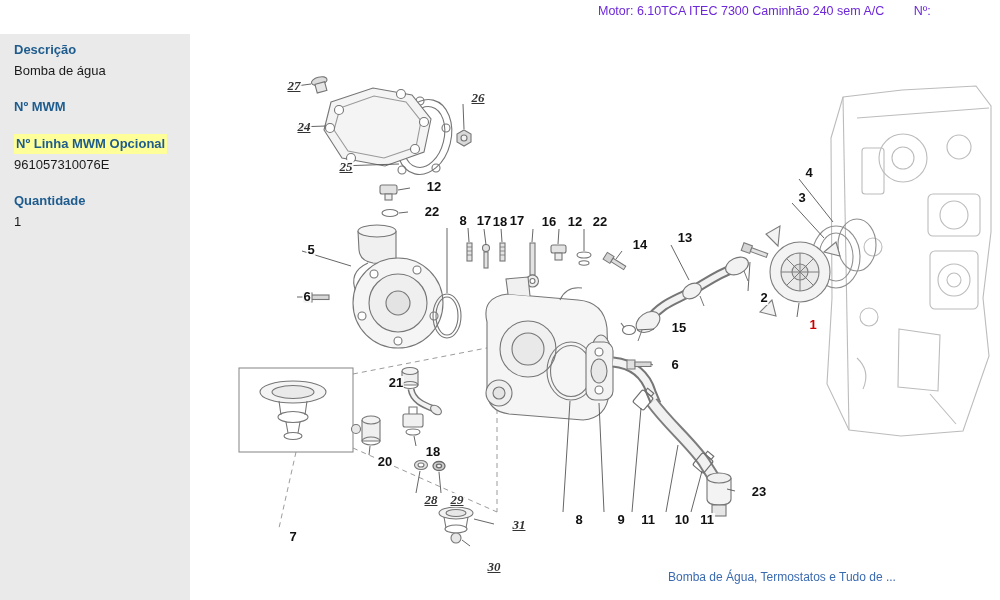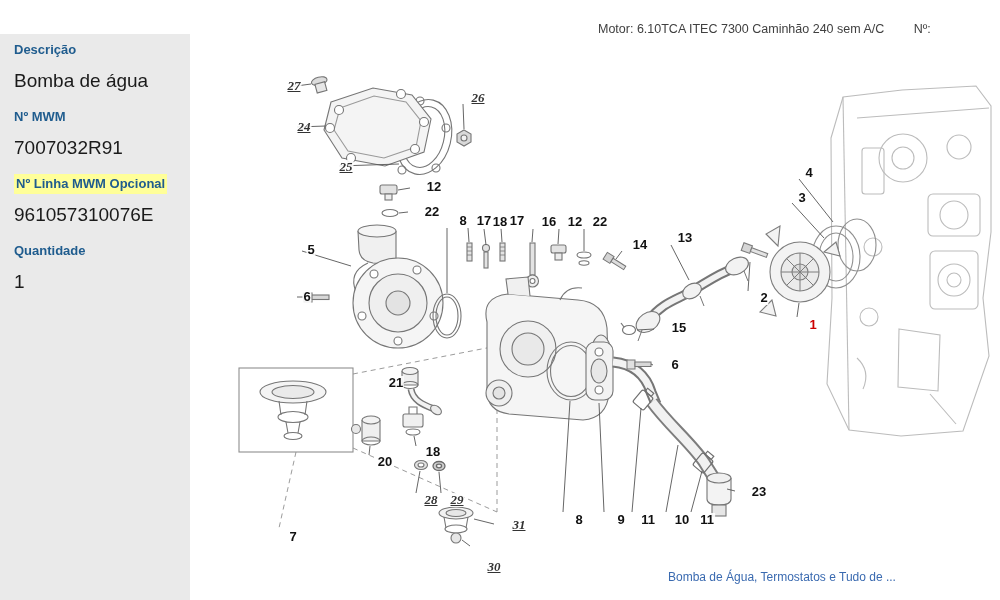--- a/index.html
+++ b/index.html
@@ -6,24 +6,24 @@
   html,body { width:1000px; height:600px; overflow:hidden; background:#fff;
               font-family:"Liberation Sans", sans-serif; }
   #stage { position:relative; width:1000px; height:600px; background:#fff; }
 
   
   .sidebar { position:absolute; left:0; top:34px; width:190px; height:566px;
              background:#eaeaea; padding:6px 12px 12px 14px; }
   .section { margin-bottom:17px; }
   .sec-label { font-weight:bold; color:var(--header-blue,#1f5c8e); font-size:13px; line-height:20px; }
   .sec-label.hl { background:var(--hl-yellow,#ffff99); display:inline-block; padding:0 2px; }
-  .sec-value { color:#1a1a1a; font-size:19px; line-height:18px; max-width:180px; margin-top:12px; }
+  .sec-value { color:#1a1a1a; font-size:13px; line-height:18px; max-width:180px; margin-top:2px; }
 
   
-  .header-motor { position:absolute; left:598px; top:22px; font-size:12.5px; color:#404040; white-space:nowrap; }
+  .header-motor { position:absolute; left:598px; top:4px; font-size:12.5px; color:#6d28d9; white-space:nowrap; }
   .header-motor .num { margin-left:26px; }
 
   
   .footer-link { position:absolute; left:668px; top:570px; font-size:12px;
                  color:var(--link-blue,#3a6ab0); cursor:pointer; white-space:nowrap; }
 
   
   #diagram-svg { position:absolute; left:0; top:0; }
   #labels { position:absolute; left:16px; top:0; width:1000px; height:436px; pointer-events:none; }
   .part-label { position:absolute; transform:translate(-50%,-50%); font-size:13px; font-weight:bold;
@@ -43,21 +43,20 @@
     <span class="num">Nº:</span>
   </div>
 
   <div class="sidebar">
     <div class="section">
       <div class="sec-label">Descrição</div>
       <div class="sec-value">Bomba de água</div>
     </div>
     <div class="section">
       <div class="sec-label">Nº MWM</div>
-      <div class="sec-value">7007032R91</div>
     </div>
     <div class="section">
       <div class="sec-label hl">Nº Linha MWM Opcional</div>
       <div class="sec-value">961057310076E</div>
     </div>
     <div class="section">
       <div class="sec-label">Quantidade</div>
       <div class="sec-value">1</div>
     </div>
   </div>

